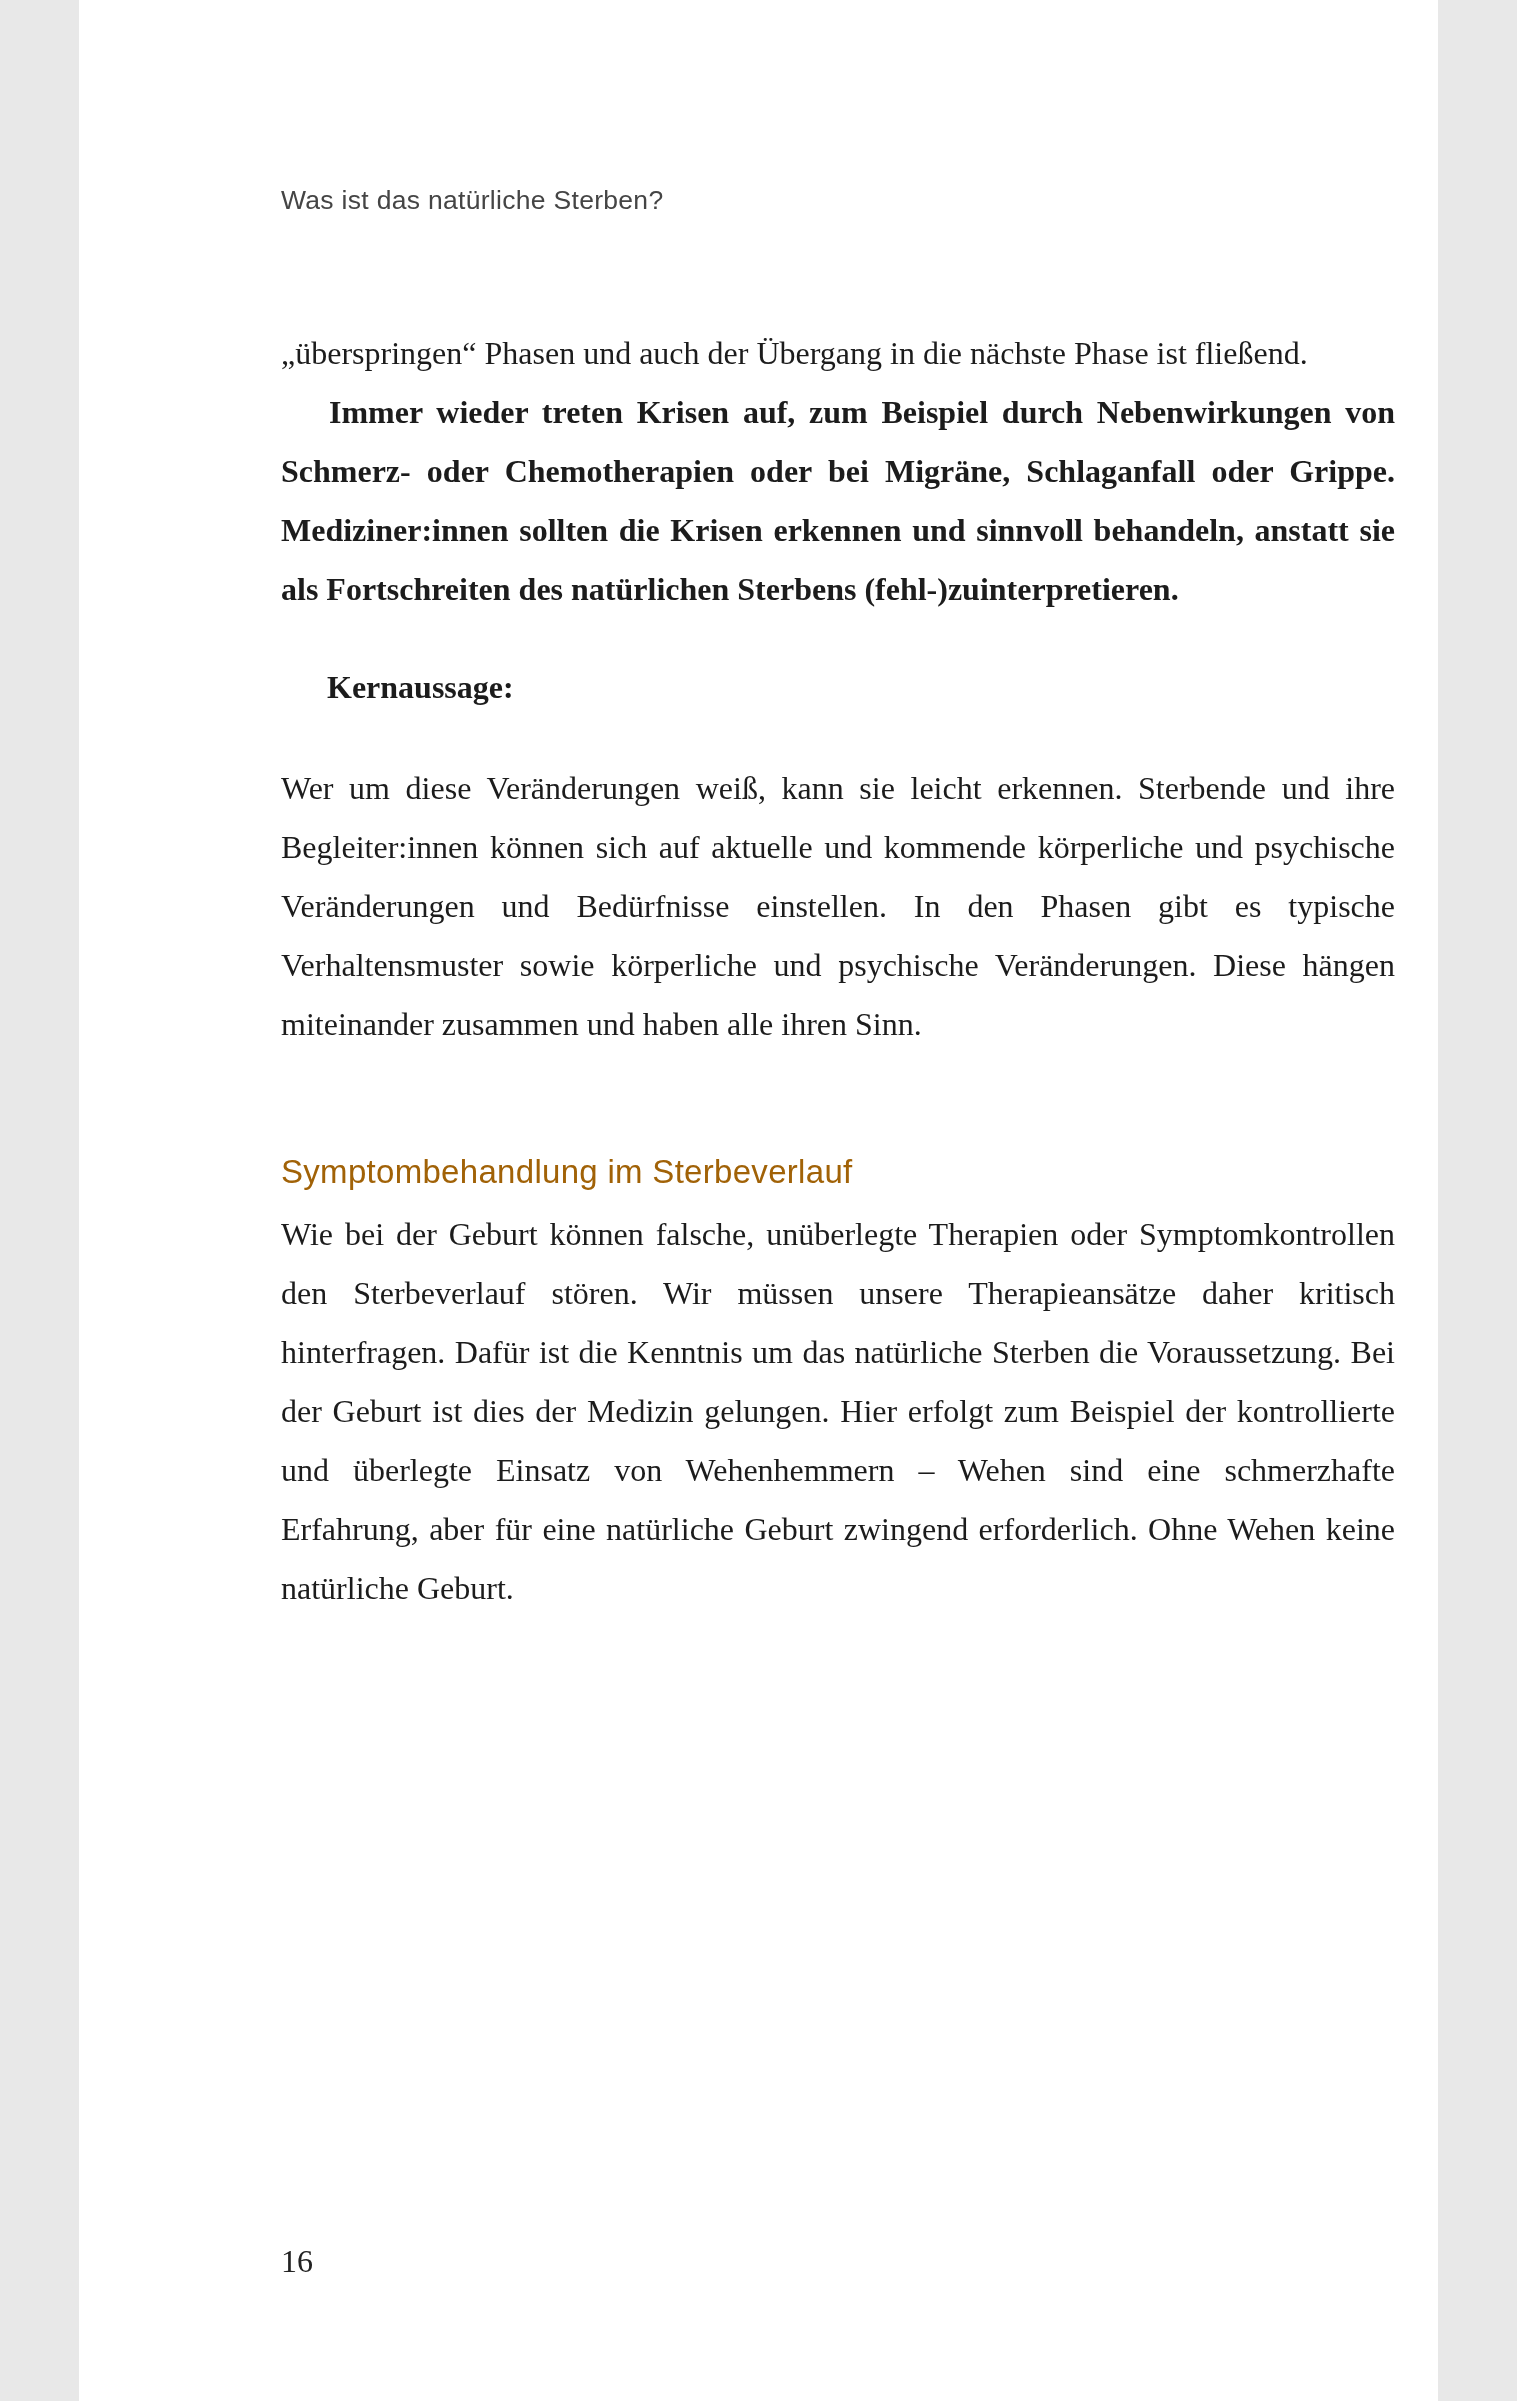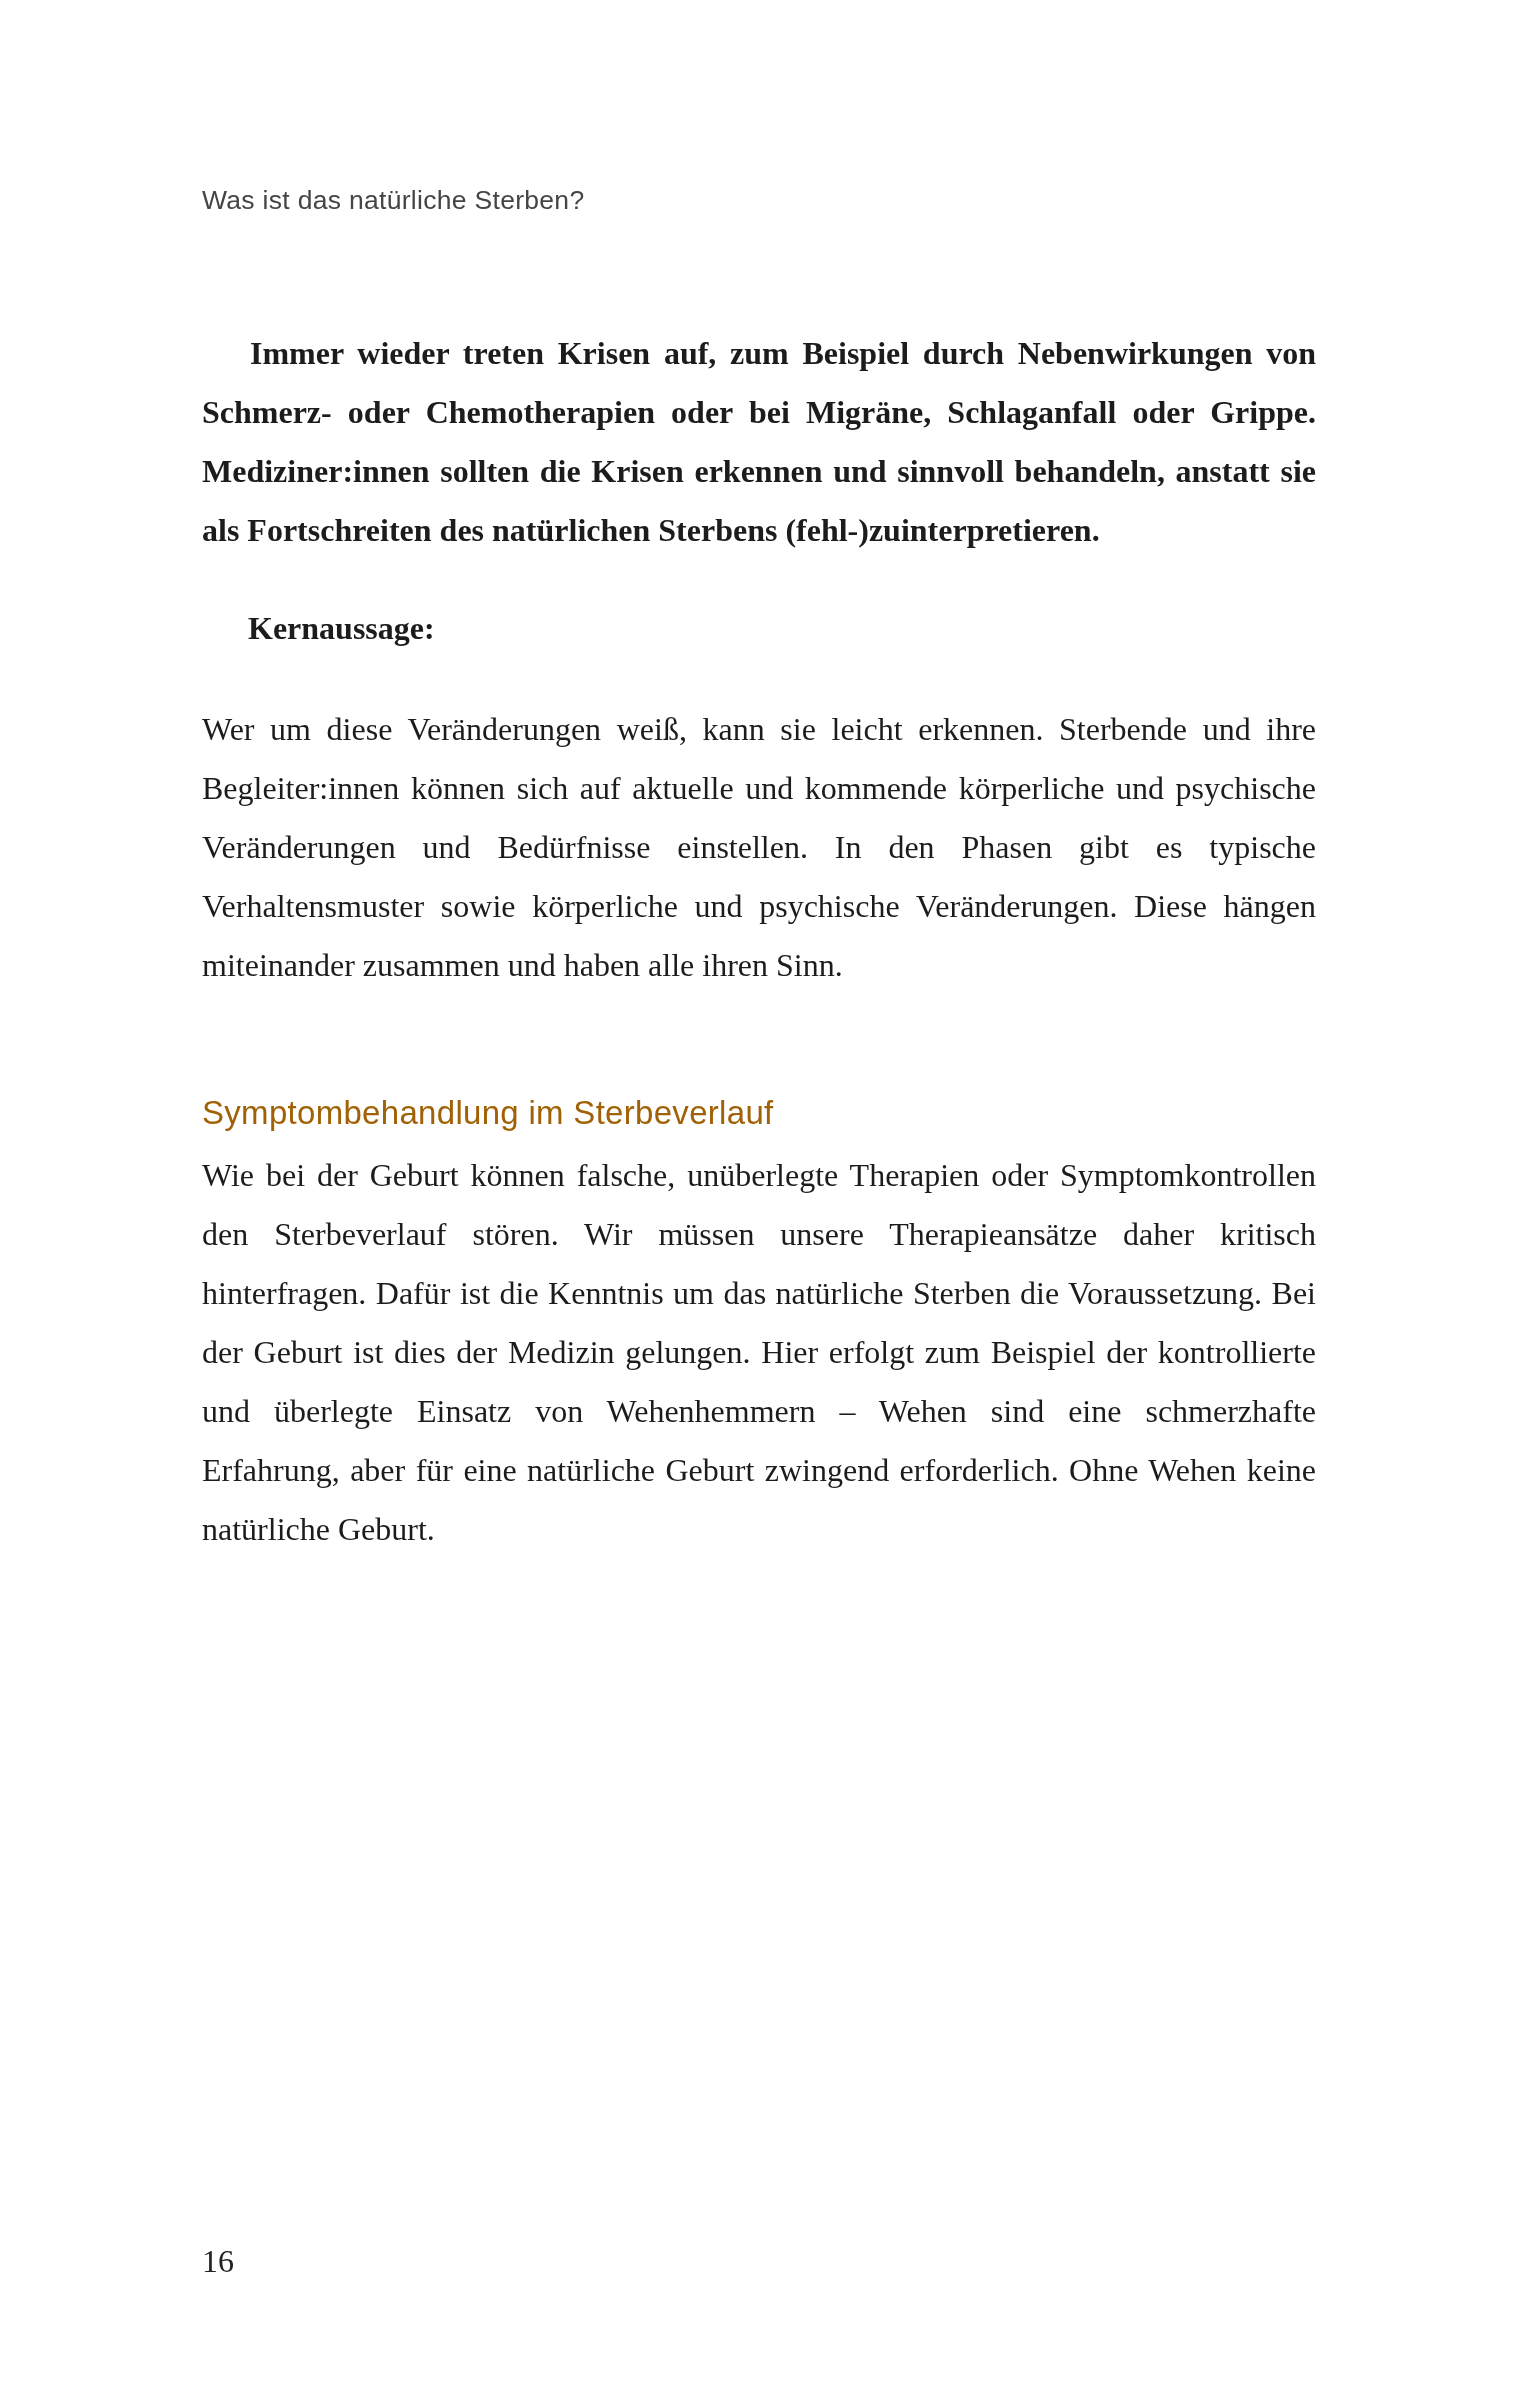--- a/index.html
+++ b/index.html
@@ -2,21 +2,21 @@
 <html lang="de" style="font-size:10px"><head>
 <meta charset="utf-8">
 <style>
   html, body {
     margin: 0;
     padding: 0;
     background: #e8e8e8;
   }
   .page {
     position: relative;
-    width: 1517px;
+    width: 1359px;
     height: 2401px;
     margin: 0 auto;
     background: #ffffff;
     font-family: "Liberation Serif", serif;
     color: #1c1c1c;
     overflow: hidden;
   }
 
   
   .running-head {
@@ -102,20 +102,21 @@
 </style>
 </head>
 <body>
 
 <div class="page">
 
   <div class="running-head">Was ist das natürliche Sterben?</div>
 
   <div class="text-block">
 
+    <p>„überspringen“ Phasen und auch der Übergang in die nächste Phase ist fließend.</p>
 
     <p class="indent-first">Immer wieder treten Krisen auf, zum Beispiel durch Nebenwirkungen von Schmerz- oder Chemotherapien oder bei Migräne, Schlaganfall oder Grippe. Mediziner:innen sollten die Krisen erkennen und sinnvoll behandeln, anstatt sie als Fortschreiten des natürlichen Sterbens (fehl-)zuinterpretieren.</p>
 
     <div class="kern">
       <span class="kern-bar kern-bar-left"></span>
       <span class="kern-bar kern-bar-right"></span>
       <div class="kern-inner">
         <div class="kern-title">Kernaussage:</div>
       </div>
     </div>

